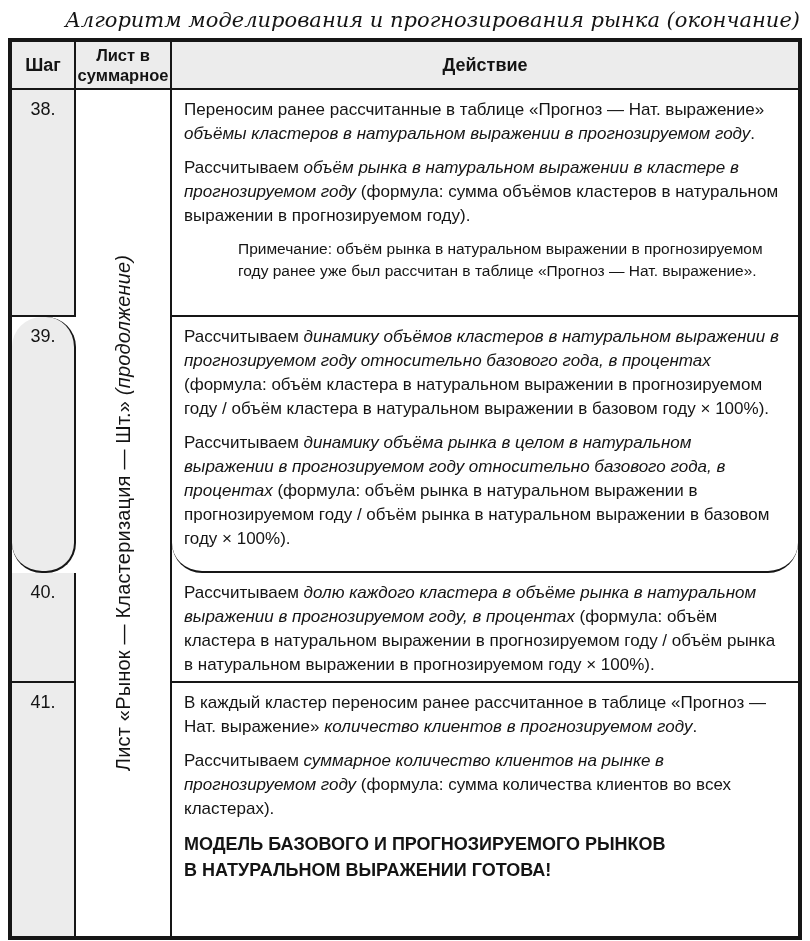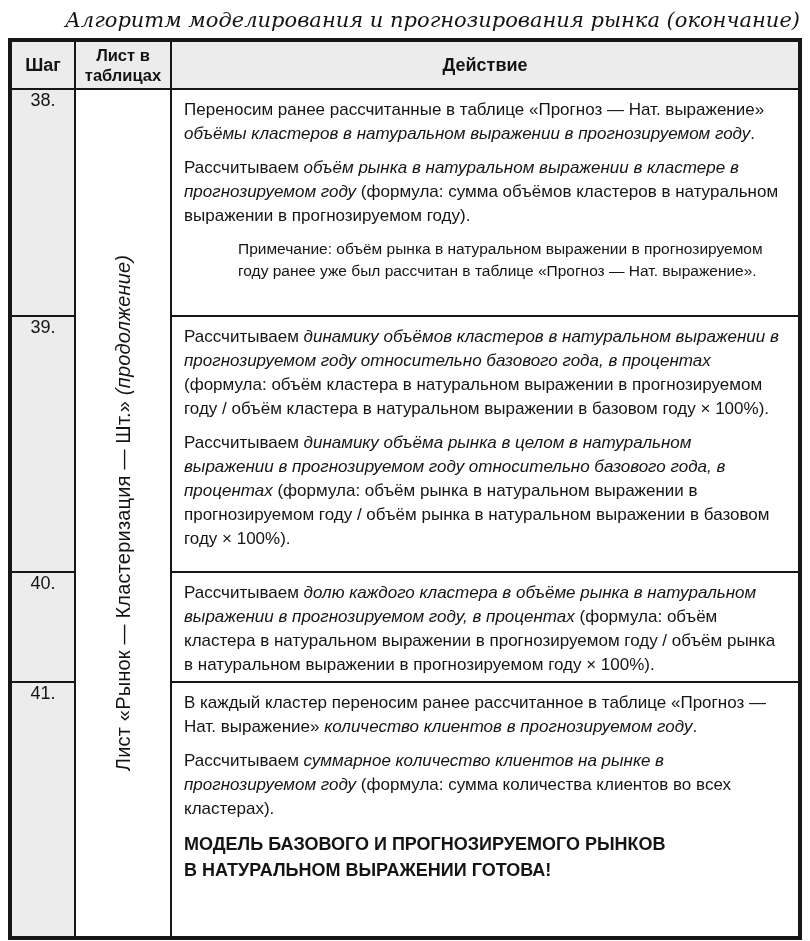--- a/index.html
+++ b/index.html
@@ -44,20 +44,21 @@
   .c-action{ grid-column: 3; grid-row: 1; }
 
   
   .step {
     grid-column: 1;
     background: var(--header-bg, #ececec);
     border-right: 2px solid var(--border, #161616);
     border-bottom: 2px solid var(--border, #161616);
     text-align: center;
     font-size: 18px;
+    padding-top: 9px;
   }
   .step.last { border-bottom: none; }
 
   
   .sheet-cell {
     grid-column: 2; grid-row: 2 / span 4;
     border-right: 2px solid var(--border, #161616);
     position: relative;
     background: #ffffff;
   }
@@ -78,33 +79,33 @@
     overflow: hidden;
   }
   .action.last { border-bottom: none; }
 
   .blk { margin-bottom: 10px; }
   .blk.para  { font-size: 17px;   line-height: 24px; }
   .blk.note  { font-size: 15.5px; line-height: 22px; margin-left: 54px; }
   .blk.final { font-size: 18px;   line-height: 26px; font-weight: bold; white-space: pre-line; margin-top: 2px; }
   .blk em { font-style: italic; }
 
-  .r2 { grid-row: 2; } .r3 { grid-row: 3; } .r4 { grid-row: 4; } .r5 { grid-row: 5; }
+  .r2 { grid-row: 2; } .r3 { grid-row: 3; border-radius: 30px; } .r4 { grid-row: 4; } .r5 { grid-row: 5; }
 </style>
 </head>
 <body style="--border: #161616; --header-bg: #ececec; --text: #141414;">
 
 <div class="page">
 
   <div class="title">Алгоритм моделирования и прогнозирования рынка (окончание)</div>
 
   <div class="tbl">
 
     <div class="cell hd c-step">Шаг</div>
-    <div class="cell hd c-sheet">Лист в таблицах</div>
+    <div class="cell hd c-sheet">Лист в суммарное</div>
     <div class="cell hd c-action">Действие</div>
 
     <div class="cell sheet-cell">
       <div class="sheet-label"><span class="sheet-main">Лист «Рынок — Кластеризация — Шт.»</span><em class="sheet-suffix"> (продолжение)</em></div>
     </div>
 
     <div class="cell step r2">38.</div>
     <div class="cell action r2">
         <div class="blk para"><span>Переносим ранее рассчитанные в таблице «Прогноз — Нат. выражение» </span><em>объёмы кластеров в натуральном выражении в прогнозируемом году</em><span>.</span></div>
         <div class="blk para"><span>Рассчитываем </span><em>объём рынка в натуральном выражении в кластере в прогнозируемом году</em><span> (формула: сумма объёмов кластеров в натуральном выражении в прогнозируемом году).</span></div>

